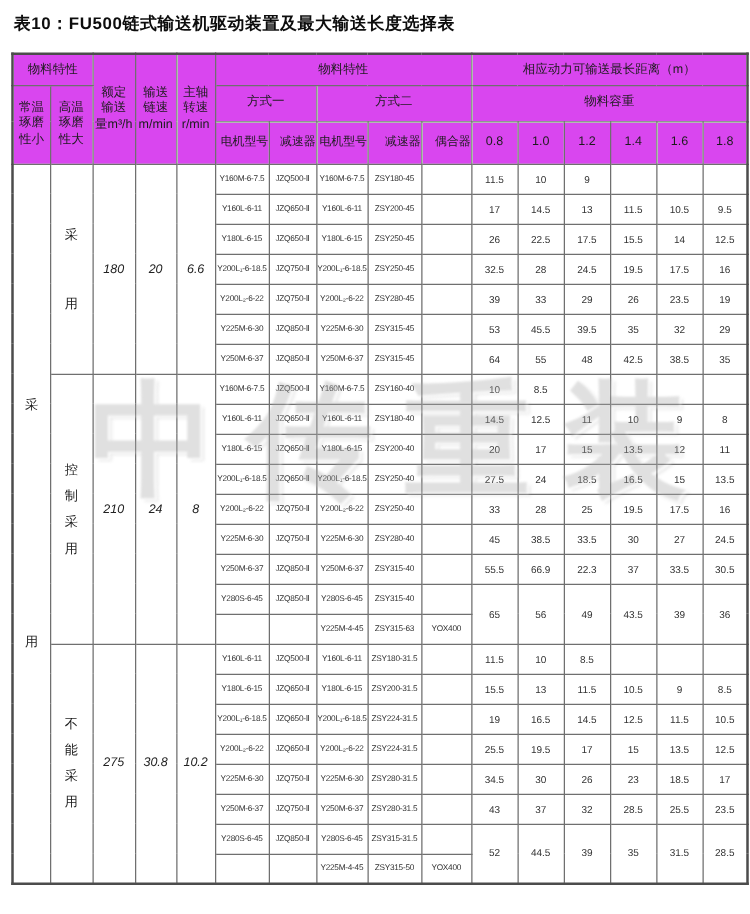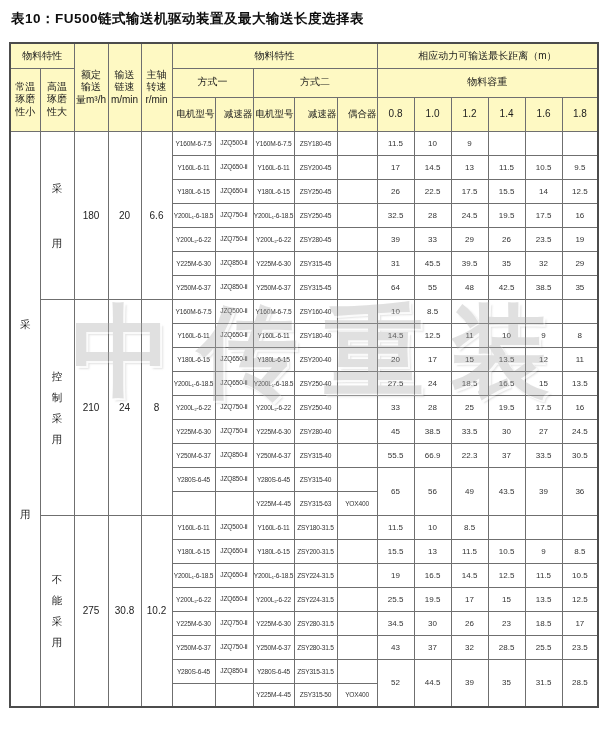--- a/index.html
+++ b/index.html
@@ -3,28 +3,28 @@
 <meta charset="utf-8">
 <style>
   html,body{margin:0;padding:0;background:#fff;}
   body{width:600px;height:731px;position:relative;overflow:hidden;
        font-family:"Liberation Sans","DejaVu Sans",sans-serif;color:#222;}
   .title{position:absolute;left:11px;top:10px;font-size:13.5px;font-weight:bold;
          color:#0d0d0d;letter-spacing:.5px;white-space:nowrap;}
   table{border-collapse:collapse;table-layout:fixed;position:absolute;left:9px;top:42px;width:588px;}
   th,td{border:1px solid #6f6f6f;text-align:center;vertical-align:middle;padding:0;overflow:hidden;}
   table{border:2px solid #4c4c4c;}
-  thead th{background:#fef9c3;font-weight:normal;font-size:10px;line-height:12.5px;
+  thead th{background:#d946ef;font-weight:normal;font-size:10px;line-height:12.5px;
            white-space:pre-line;color:#1c1c1c;}
   thead th.small{font-size:9.5px;text-align:right;}
   tr.h1{height:25px;} tr.h2{height:29px;margin-top:48px;} tr.h3{height:34px;}
   tbody tr{height:24px;}
   td.model{font-size:6.6px;color:#333;letter-spacing:-0.2px;white-space:nowrap;}
   td.dist{font-size:8px;color:#333;}
-  td.secnum{font-size:10px;color:#222;}
+  td.secnum{font-size:10px;color:#222;font-style:italic;}
   .vbox{display:flex;flex-direction:column;justify-content:space-around;align-items:center;
         margin:0 auto;font-size:10.5px;color:#1c1c1c;line-height:12px;}
   .watermark{position:absolute;left:72px;top:286px;width:510px;font-size:100px;font-weight:bold;
              color:#a8a8a8;opacity:.35;letter-spacing:26px;white-space:nowrap;pointer-events:none;
              filter:blur(.7px);text-shadow:2px 2px 0 rgba(255,255,255,.85),3px 3px 2px rgba(110,110,110,.55);
              z-index:5;}
 </style>
 </head>
 <body>
 
@@ -171,21 +171,21 @@
         <td class="dist">26</td>
         <td class="dist">23.5</td>
         <td class="dist">19</td>
       </tr>
       <tr>
         <td class="model">Y225M-6-30</td>
         <td class="model">JZQ850-Ⅱ</td>
         <td class="model">Y225M-6-30</td>
         <td class="model">ZSY315-45</td>
         <td class="model"></td>
-        <td class="dist">31</td>
+        <td class="dist">53</td>
         <td class="dist">45.5</td>
         <td class="dist">39.5</td>
         <td class="dist">35</td>
         <td class="dist">32</td>
         <td class="dist">29</td>
       </tr>
       <tr>
         <td class="model">Y250M-6-37</td>
         <td class="model">JZQ850-Ⅱ</td>
         <td class="model">Y250M-6-37</td>

